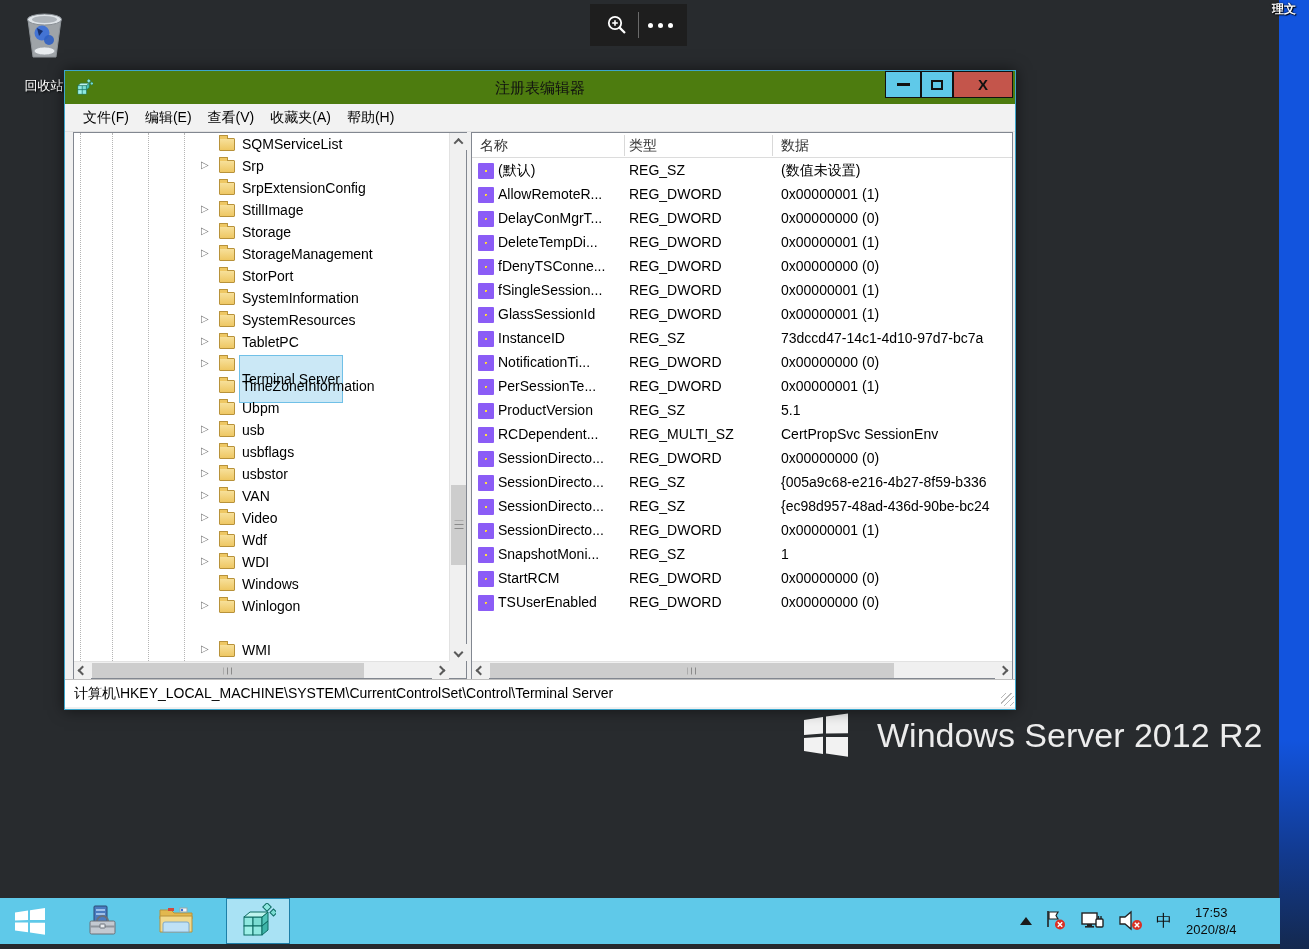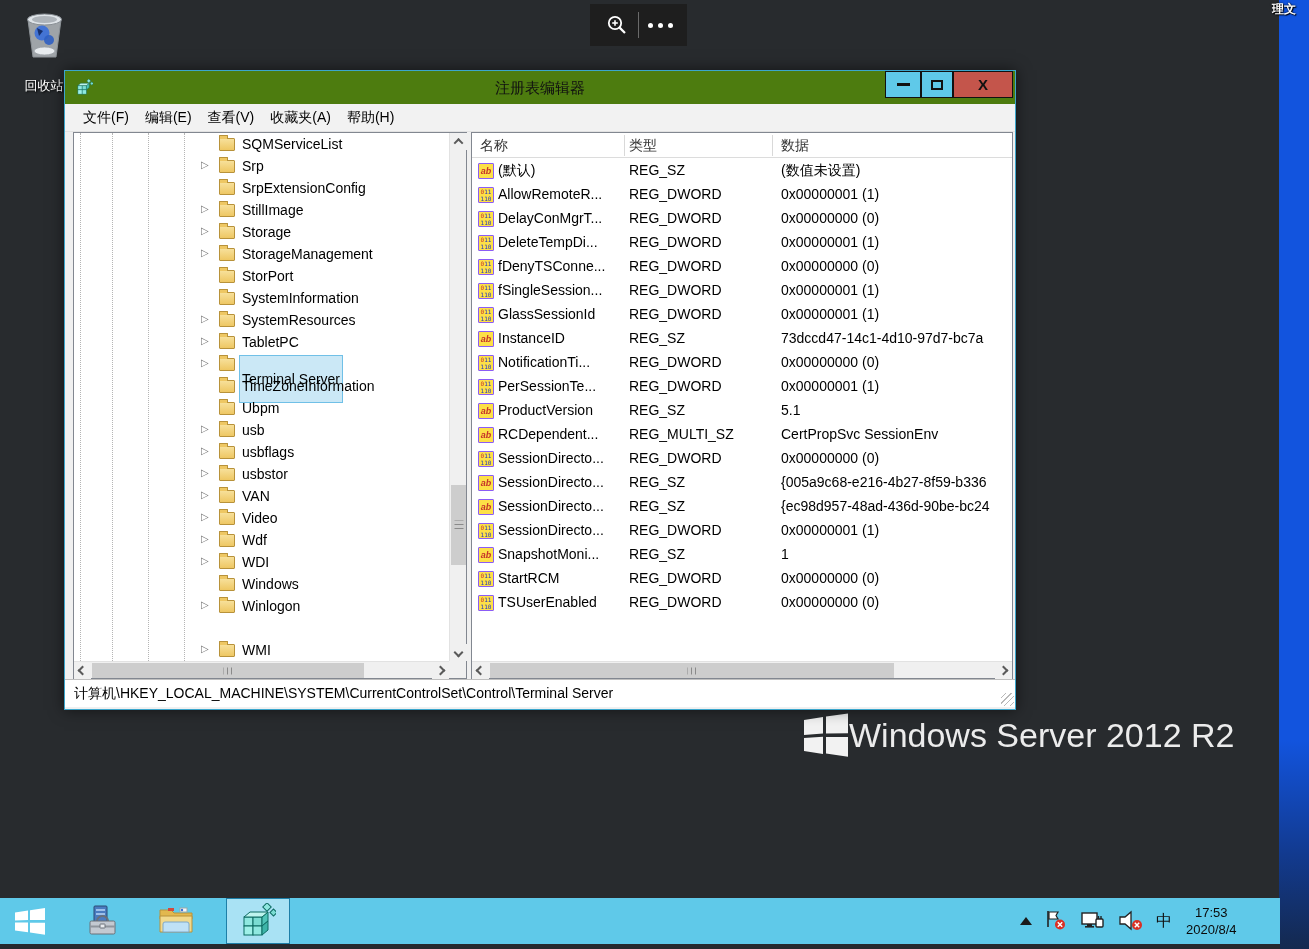--- a/index.html
+++ b/index.html
@@ -18,21 +18,21 @@
     display:flex; align-items:center; justify-content:center; gap:9px; z-index:5; }
   #console-toolbar .divider { width:1px; height:26px; background:#6a6a6a; }
   .dots { display:flex; gap:5px; }
   .dots i { width:5px; height:5px; border-radius:50%; background:#fff; }
 
   
   #recycle-bin { position:absolute; left:12px; top:4px; width:64px; text-align:center; z-index:1; }
   #recycle-label { color:#fff; font-size:13px; text-shadow:1px 1px 2px #000; margin-top:15px; }
 
   
-  #branding { position:absolute; left:803px; top:712px; display:flex; align-items:center; gap:0; z-index:1; }
+  #branding { position:absolute; left:803px; top:712px; display:flex; align-items:center; gap:28px; z-index:1; }
   #branding-text { color:#ececec; font-size:34px; font-weight:300; letter-spacing:0px; white-space:nowrap; }
 
   
   #regedit { position:absolute; left:64px; top:70px; width:952px; height:640px; background:#f0f0f0;
     border:1px solid #3ba6cc; box-shadow:0 0 14px rgba(0,0,0,.55); z-index:4; }
   #titlebar { position:absolute; left:0; top:0; width:100%; height:49px; background:#4d7c0f; }
   #title-icon { position:absolute; left:11px; top:8px; }
   #window-title { position:absolute; left:0; right:0; top:0; height:33px; line-height:33px; text-align:center;
     font-size:15px; color:#111; }
   .titlebtn { position:absolute; top:0; height:27px; border:1px solid #111; display:flex; align-items:center;
@@ -84,21 +84,21 @@
   #tree-corner { position:absolute; right:0; bottom:0; width:17px; height:17px; background:#f0f0f0; }
 
   
   #list-header { position:absolute; left:0; top:0; width:100%; height:25px; background:#fff; border-bottom:1px solid #dcdcdc; }
   .col-h { position:absolute; top:0; height:25px; line-height:25px; font-size:14px; color:#333; }
   .col-h0 { left:8px; } .col-h1 { left:157px; } .col-h2 { left:309px; }
   .hsep { position:absolute; top:2px; height:21px; width:1px; background:#d9d9d9; }
   #hsep1 { left:152px; } #hsep2 { left:300px; }
   #list-rows { position:absolute; left:0; top:0; width:100%; height:528px; overflow:hidden; }
   .list-row { position:absolute; left:0; width:100%; height:24px; }
-  .vic { position:absolute; left:6px; top:4px; width:16px; height:16px; background:#fde047; border:1px solid #8b5cf6;
+  .vic { position:absolute; left:6px; top:4px; width:16px; height:16px; background:#fde047; border:7px solid #8b5cf6;
     border-radius:1px; overflow:hidden; }
   .ic-sz { color:#c6352a; font-size:9px; font-weight:bold; line-height:14px; text-align:center; font-style:italic; }
   .ic-dw { font-family:"DejaVu Sans Mono",monospace; font-size:6px; line-height:7px; text-align:center; }
   .dw1 { color:#2236c0; } .dw1::first-letter { color:#c6352a; }
   .dw2 { color:#2236c0; }
   .cell { position:absolute; top:3px; font-size:14px; color:#000; white-space:nowrap; overflow:hidden; }
   .cell.name { left:26px; width:124px; }
   .cell.type { left:157px; width:141px; }
   .cell.data { left:309px; right:2px; }
 

